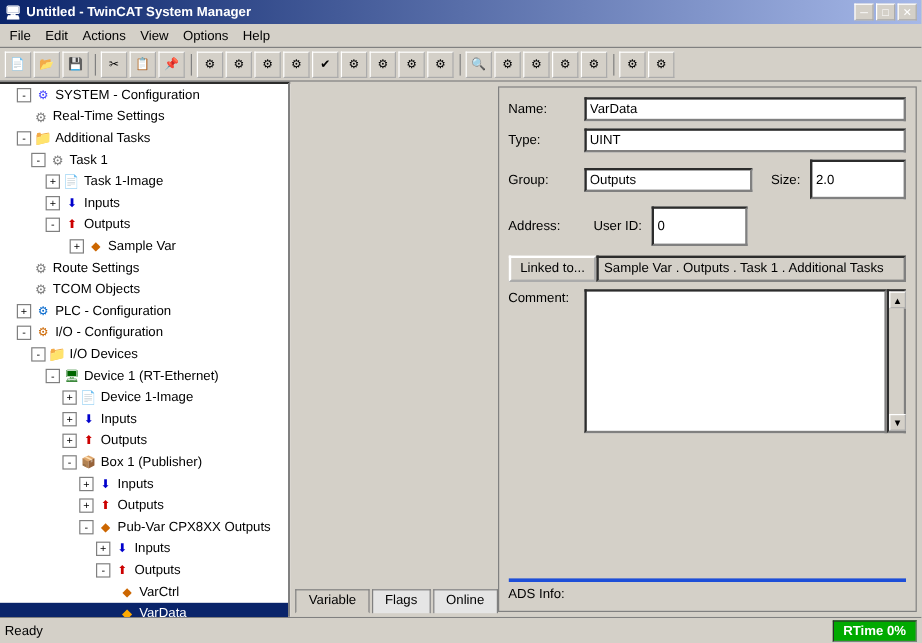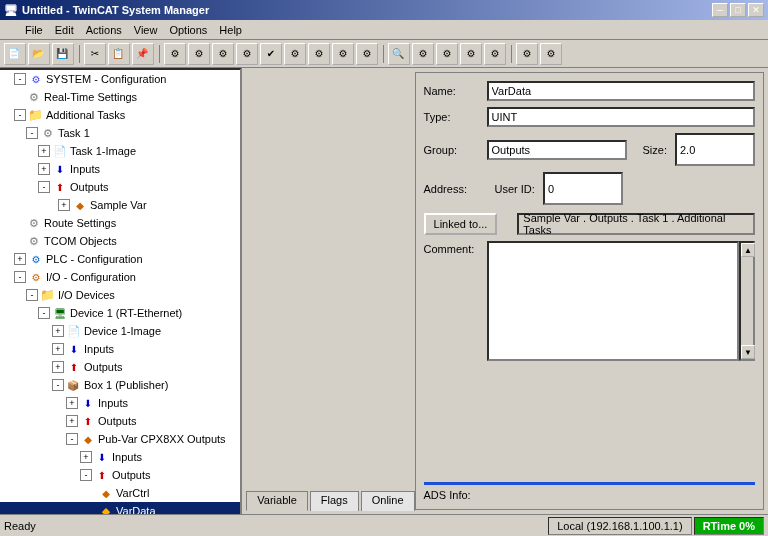--- a/index.html
+++ b/index.html
@@ -5,21 +5,21 @@
     * { margin: 0; padding: 0; box-sizing: border-box; }
     body { font-family: 'MS Sans Serif', Arial, sans-serif; font-size: 11px; background: #d4d0c8; width: 768px; height: 536px; overflow: hidden; }
     
     
     .title-bar { background: linear-gradient(to right, #0a246a, #a6b8e8); color: white; height: 20px; display: flex; align-items: center; justify-content: space-between; padding: 0 4px; }
     .title-bar-text { display: flex; align-items: center; gap: 4px; font-size: 11px; font-weight: bold; }
     .title-bar-controls { display: flex; gap: 2px; }
     .title-btn { width: 16px; height: 14px; background: #d4d0c8; border: 1px outset #fff; font-size: 9px; display: flex; align-items: center; justify-content: center; cursor: pointer; }
     
     
-    .menu-bar { background: #d4d0c8; height: 20px; display: flex; align-items: center; border-bottom: 1px solid #808080; padding: 0 19px; }
+    .menu-bar { background: #d4d0c8; height: 20px; display: flex; align-items: center; border-bottom: 1px solid #808080; padding: 0 2px; }
     .menu-item { padding: 2px 6px; font-size: 11px; cursor: pointer; }
     
     
     .toolbar { background: #d4d0c8; height: 28px; display: flex; align-items: center; padding: 2px 4px; gap: 2px; border-bottom: 1px solid #808080; flex-wrap: nowrap; }
     .tb-btn { width: 22px; height: 22px; background: #d4d0c8; border: 1px outset #fff; display: flex; align-items: center; justify-content: center; cursor: pointer; font-size: 10px; flex-shrink: 0; }
     .tb-sep { width: 6px; height: 22px; display: flex; align-items: center; justify-content: center; }
     .tb-sep::after { content: ''; width: 1px; height: 18px; background: #808080; }
     
     
     .main-area { display: flex; height: calc(536px - 20px - 20px - 28px - 22px); }
@@ -41,21 +41,21 @@
     .tab-content { background: #d4d0c8; border: 1px solid #808080; padding: 8px; flex: 1; display: flex; flex-direction: column; gap: 6px; }
     
     
     .form-row { display: flex; align-items: center; gap: 8px; }
     .form-label { width: 55px; text-align: left; font-size: 11px; }
     .form-input { flex: 1; height: 20px; border: 2px inset #808080; background: white; padding: 1px 3px; font-size: 11px; font-family: inherit; }
     .form-input-sm { width: 80px; height: 33px; border: 2px inset #808080; background: white; padding: 1px 3px; font-size: 11px; font-family: inherit; }
     .form-label-right { font-size: 11px; margin-left: 8px; }
     
     
-    .linked-row { display: flex; align-items: center; gap: 20px; margin-top: 2px; }
+    .linked-row { display: flex; align-items: center; gap: 0; margin-top: 2px; }
     .linked-btn { padding: 2px 8px; background: #d4d0c8; border: 2px outset #fff; font-size: 11px; cursor: pointer; height: 22px; }
     .linked-text { flex: 1; height: 22px; border: 2px inset #808080; background: #d4d0c8; padding: 2px 4px; font-size: 11px; display: flex; align-items: center; }
     
     
     .comment-row { display: flex; align-items: flex-start; gap: 8px; flex: 1; }
     .comment-label { width: 55px; font-size: 11px; padding-top: 2px; }
     .comment-area { flex: 1; height: 120px; border: 2px inset #808080; background: white; resize: none; font-size: 11px; font-family: inherit; }
     .scroll-btn { width: 14px; height: 14px; background: #d4d0c8; border: 1px outset #fff; display: flex; align-items: center; justify-content: center; font-size: 8px; cursor: pointer; }
     
     
@@ -365,16 +365,15 @@
       </div>
 
     </div>
   </div>
 
 </div>
 
 <div class="status-bar">
   <span class="status-ready">Ready</span>
   <div class="status-right">
-    <div class="status-item">Local (192.168.1.100.1.1)</div>
     <div class="status-item-green">RTime 0%</div>
   </div>
 </div>
 
 </body></html>

